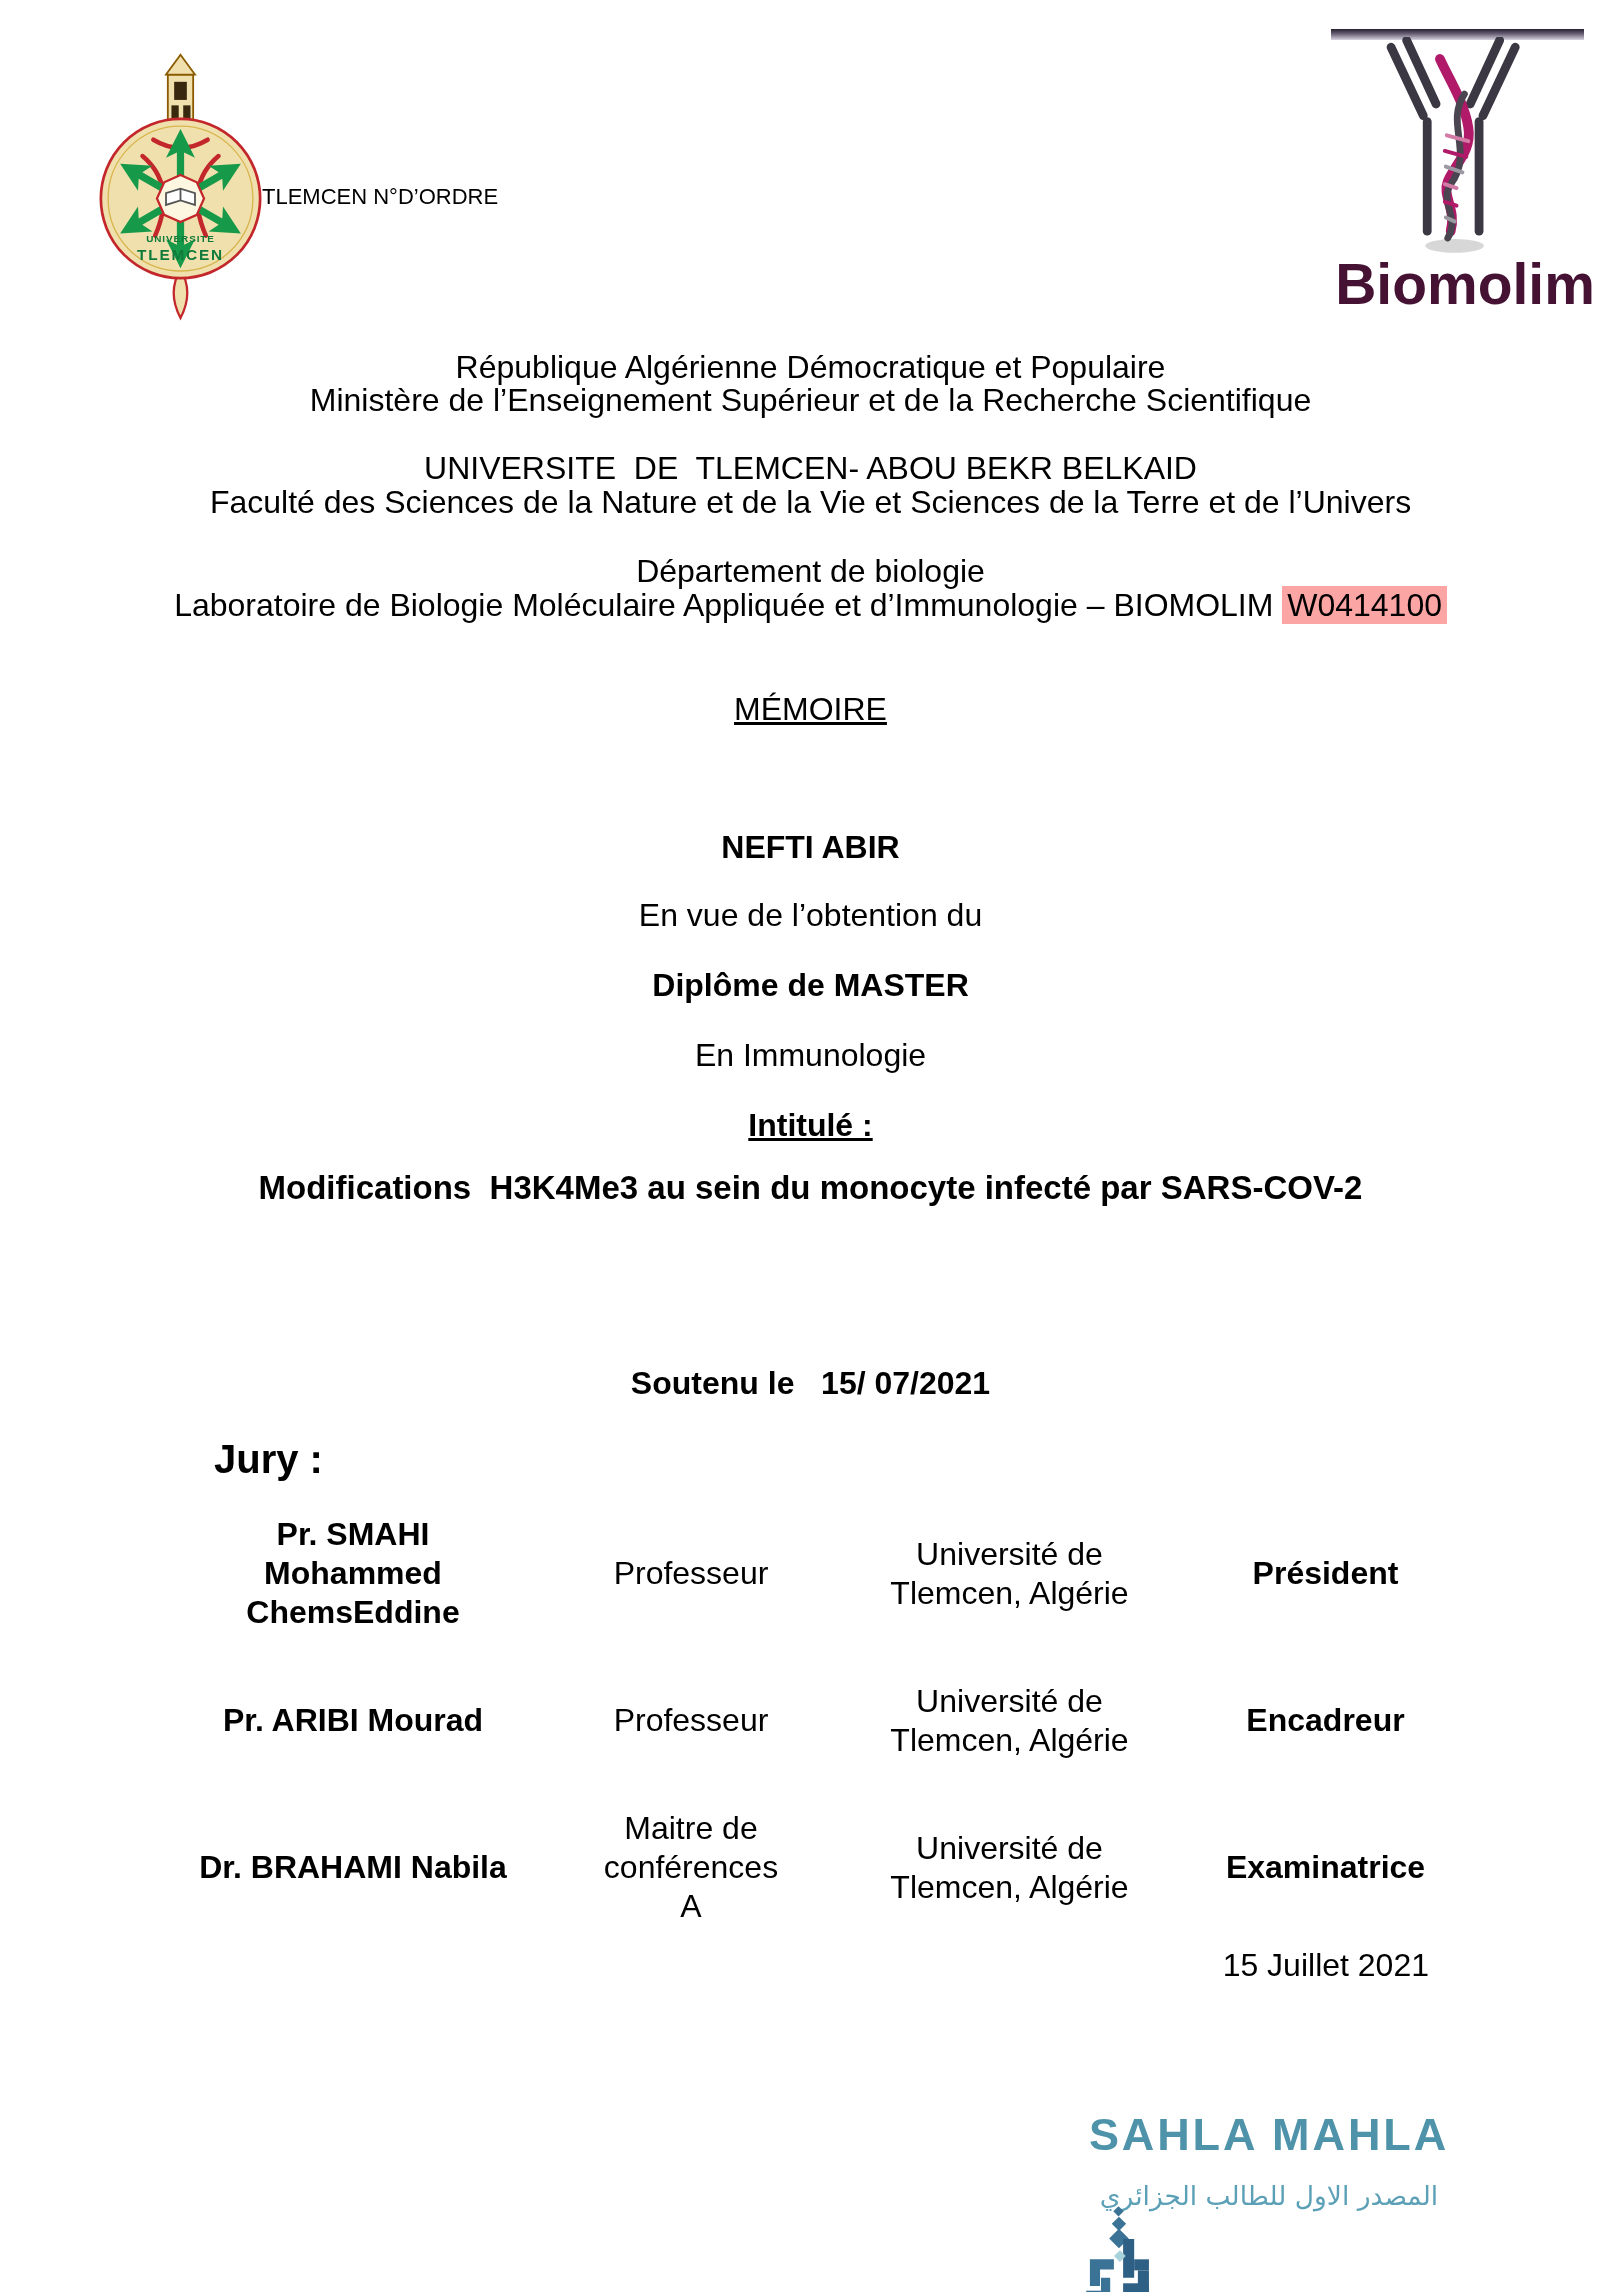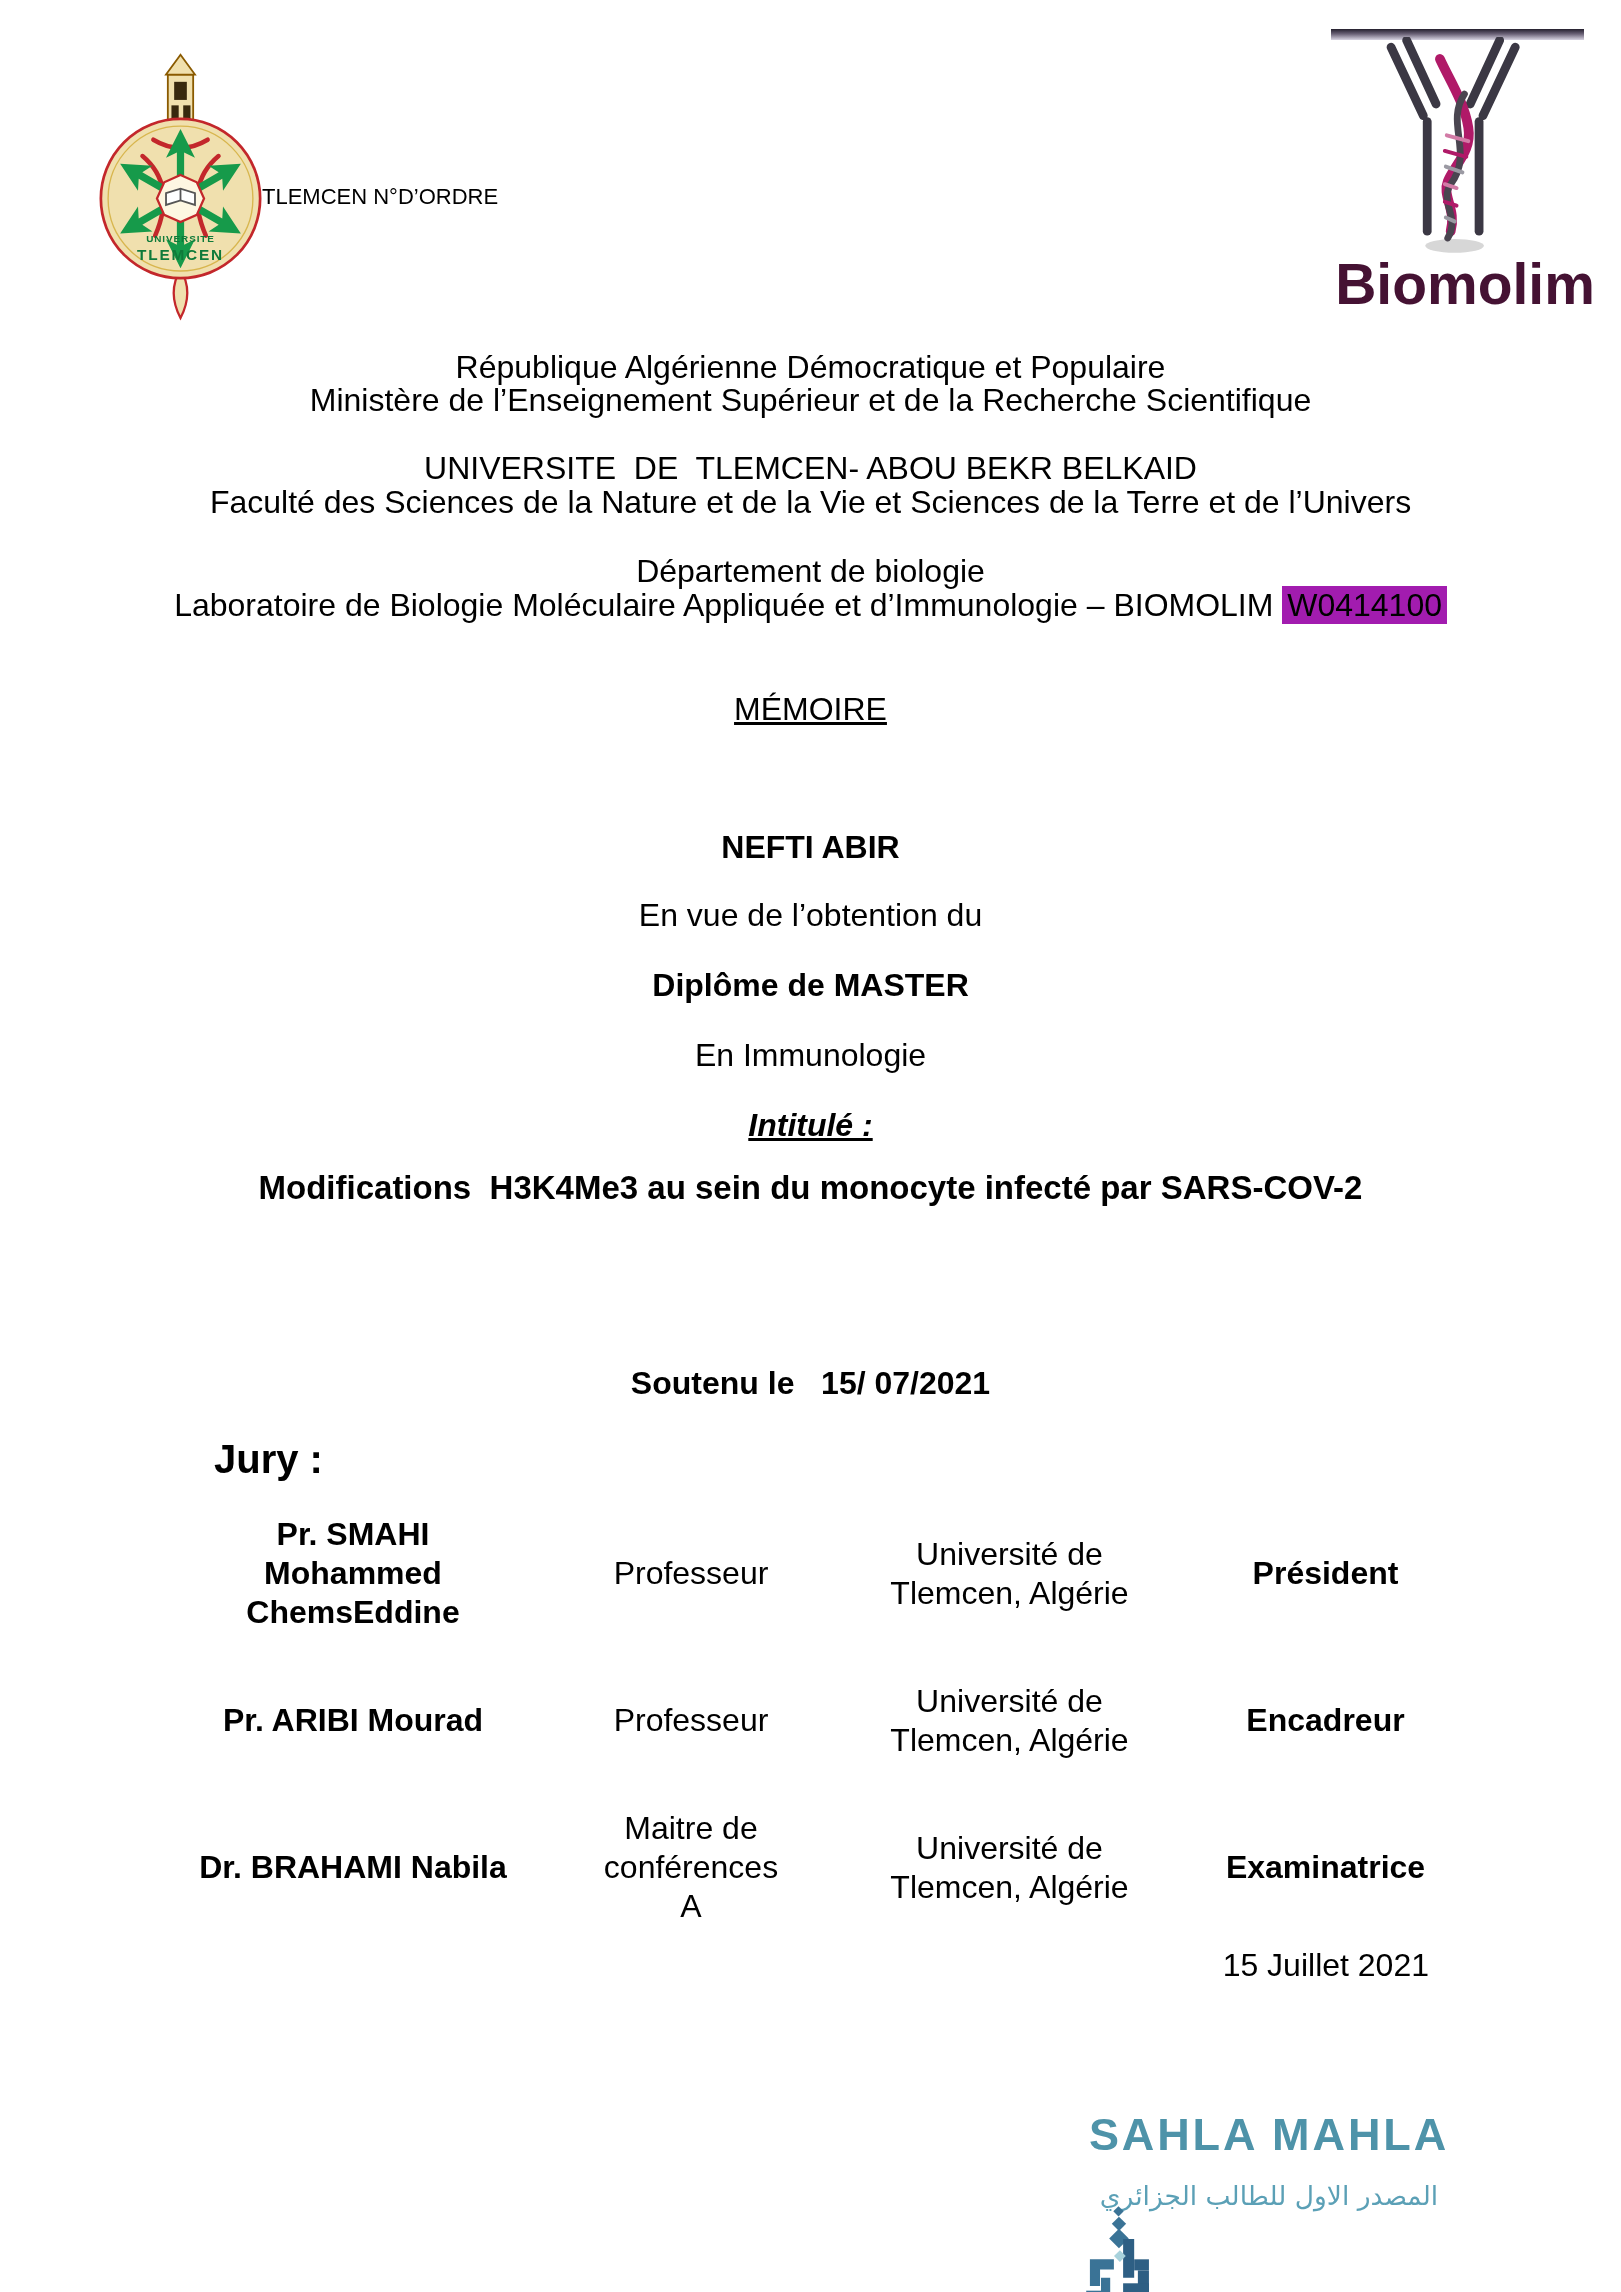--- a/index.html
+++ b/index.html
@@ -13,21 +13,21 @@
     overflow:hidden;
   }
   .cline{
     position:absolute;left:0;width:100%;
     text-align:center;
     font-size:32px;line-height:37px;
     white-space:pre-wrap;
   }
   .bold{font-weight:bold;}
   .underline{text-decoration:underline;}
-  .hl{background:#a21caf;padding:1px 4.9px;}
+  .hl{background:#fca5a5;padding:1px 4.9px;}
 
   .order-label{
     position:absolute;left:262px;top:184px;
     font-size:22px;white-space:pre;
   }
 
   
   .biomolim{position:absolute;left:1318px;top:23.5px;width:294px;}
   .biomolim-bar{
     position:absolute;left:12.7px;top:5.9px;width:253px;height:10.8px;
@@ -183,21 +183,21 @@
   <div class="cline" style="top:450px">UNIVERSITE  DE  TLEMCEN- ABOU BEKR BELKAID</div>
   <div class="cline" style="top:484px">Faculté des Sciences de la Nature et de la Vie et Sciences de la Terre et de l’Univers</div>
   <div class="cline" style="top:553px">Département de biologie</div>
   <div class="cline" style="top:587px"><span>Laboratoire de Biologie Moléculaire Appliquée et d’Immunologie – BIOMOLIM </span><span class="hl">W0414100</span></div>
 
   <div class="cline underline" style="top:691px">MÉMOIRE</div>
   <div class="cline bold" style="top:829px">NEFTI ABIR</div>
   <div class="cline" style="top:897px">En vue de l’obtention du</div>
   <div class="cline bold" style="top:967px">Diplôme de MASTER</div>
   <div class="cline" style="top:1037px">En Immunologie</div>
-  <div class="cline bold underline" style="top:1107px;font-style:italic">Intitulé :</div>
+  <div class="cline bold underline" style="top:1107px;">Intitulé :</div>
   <div class="cline bold" style="top:1169px;font-size:33px">Modifications  H3K4Me3 au sein du monocyte infecté par SARS-COV-2</div>
 
 
   <div class="cline bold" style="top:1365px">Soutenu le   15/ 07/2021</div>
 
   <div class="jury-label">Jury :</div>
 
   <div class="jury-table">
     <div class="jury-cell jury-name">Pr. SMAHI
 Mohammed

